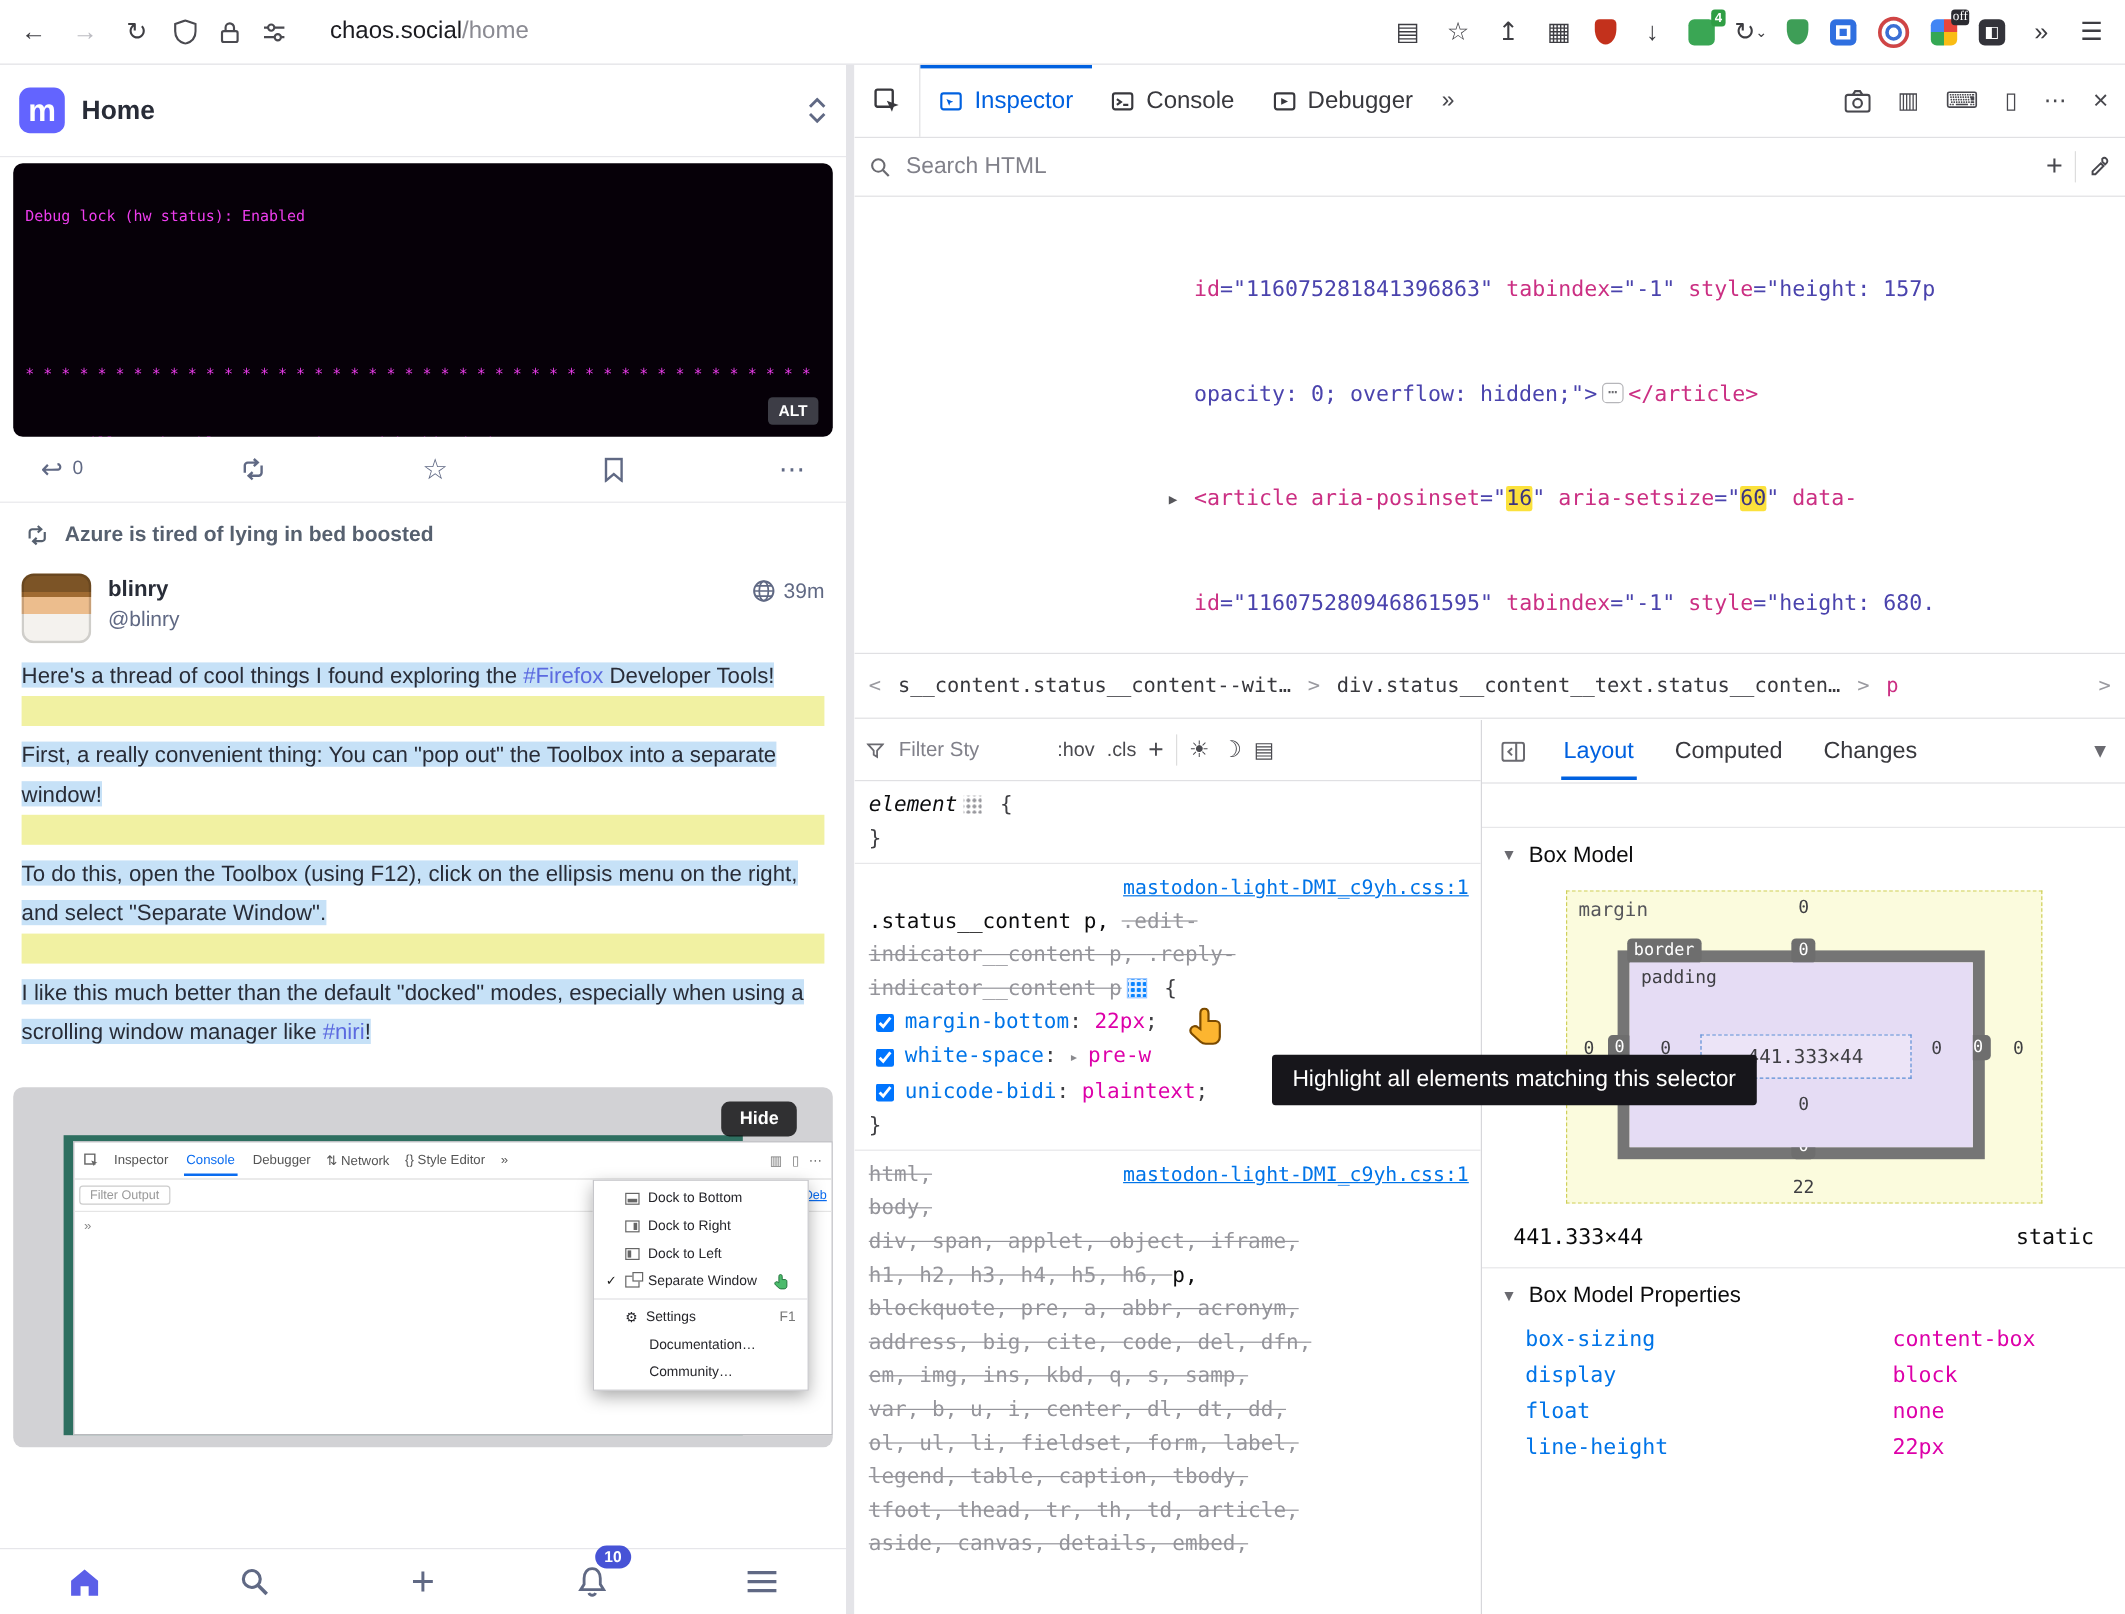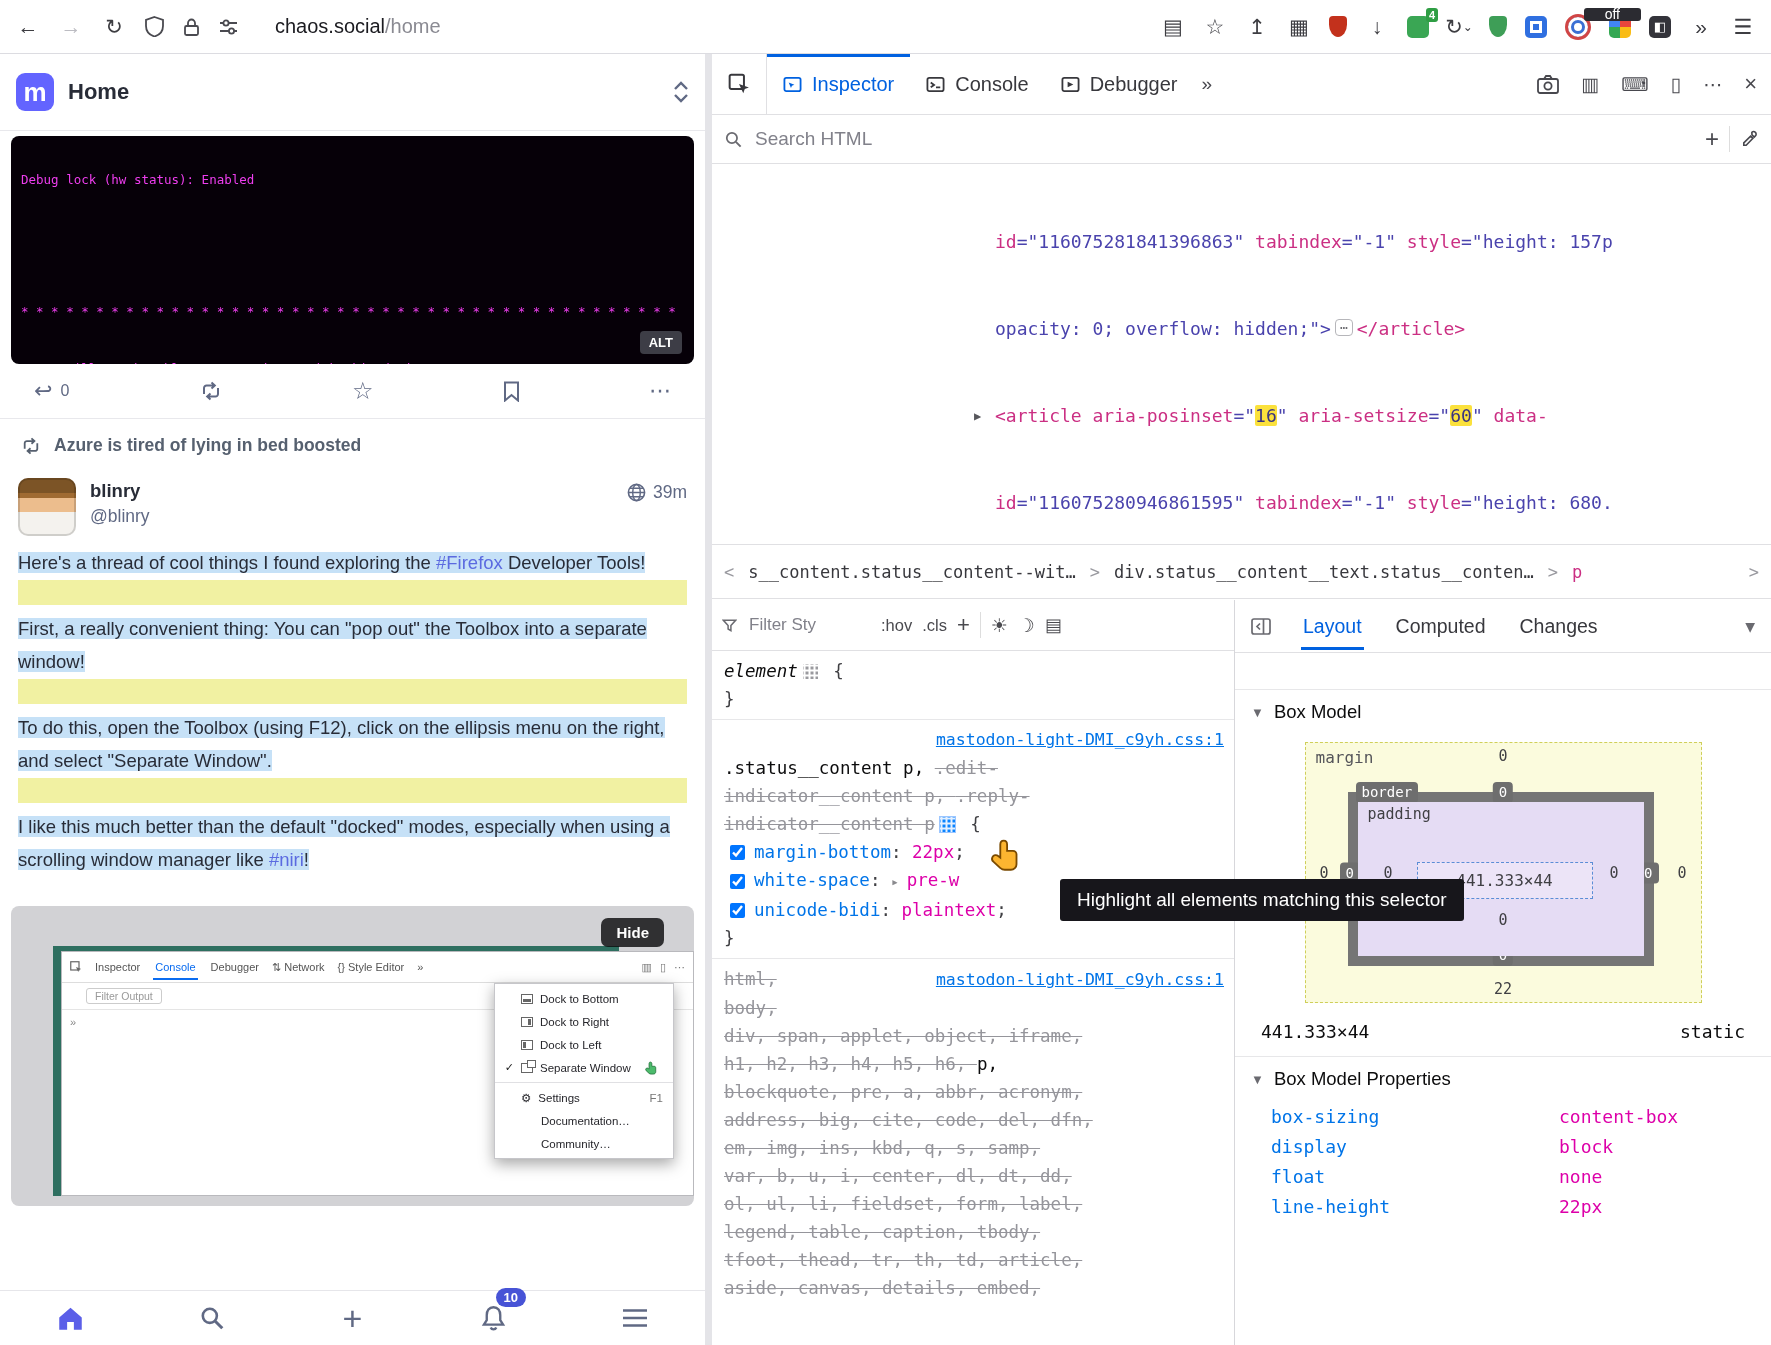--- a/index.html
+++ b/index.html
@@ -11,22 +11,22 @@
     border-bottom:1px solid #dcdce1;display:flex;align-items:center;padding:0 16px;box-sizing:border-box;gap:19px;}
   .bico{font-size:21px;color:#3d3d42;display:inline-flex;align-items:center;justify-content:center;width:24px;}
   .bico.dis{color:#bcbcc2;}
   .urltext{font-size:20px;margin-left:18px;}
   .urltext .host{color:#1b1b20;}
   .urltext .path{color:#8a8a92;}
   .bright{margin-left:auto;display:flex;align-items:center;gap:18px;}
   .xsq{width:22px;height:22px;border-radius:5px;display:inline-block;position:relative;}
   .xbadge{position:absolute;top:-8px;right:-9px;background:#2f9e44;color:#fff;font-size:11px;font-weight:bold;
     border-radius:3px;padding:0 3px;line-height:14px;}
-  .offbadge{position:absolute;top:-8px;right:-10px;background:#2b2b31;color:#fff;font-size:14px;
-    border-radius:3px;padding:0 21px;line-height:13px;}
+  .offbadge{position:absolute;top:-8px;right:-10px;background:#2b2b31;color:#fff;font-size:11px;
+    border-radius:3px;padding:0 1px;line-height:13px;font-family:Liberation Serif, serif;}
   .shield{width:18px;height:21px;background:#c3311c;border-radius:4px 4px 50% 50%/4px 4px 60% 60%;}
   .shield.green{background:#3e9e57;}
   .rings{width:20px;height:20px;border-radius:50%;border:3px solid #d04545;box-shadow:inset 0 0 0 3px #fff,inset 0 0 0 6px #3b6fd4;}
   .ggrid{background:conic-gradient(#e8453c 0 25%,#f9bc15 0 50%,#34a853 0 75%,#4285f4 0);}
 
   
   .page{position:absolute;left:0;top:54px;width:705px;height:1291px;background:#fff;
     border-right:7px solid #e4e4e8;box-sizing:content-box;overflow:hidden;}
   .mhead{height:76px;border-bottom:1px solid #e8e8ec;display:flex;align-items:center;padding:0 16px;gap:14px;}
   .mlogo{width:38px;height:38px;border-radius:9px;background:#6364ff;color:#fff;font-weight:bold;font-size:26px;
@@ -54,21 +54,21 @@
   .para{margin:0 18px;font-size:18.5px;line-height:33px;color:#282c37;}
   .para .hl{background:rgba(104,175,233,0.38);-webkit-box-decoration-break:clone;box-decoration-break:clone;}
   .plink{color:#5b6ae0;text-decoration:none;}
   .mhl{height:25px;margin:1px 18px 7px;background:rgba(230,230,85,0.55);}
   .media{position:relative;margin:30px 11px 0;height:300px;background:#d2d2d5;border-radius:8px;overflow:hidden;}
   .teal{position:absolute;left:42px;top:40px;width:566px;height:250px;background:#2e6f60;}
   .mwin{position:absolute;left:50px;top:45px;right:0;bottom:10px;background:#fff;border:1px solid #b9b9bd;overflow:hidden;}
   .mwt{height:30px;border-bottom:1px solid #ddd;display:flex;align-items:center;gap:13px;padding:0 8px;
     font-size:11px;color:#555;white-space:nowrap;}
   .mwt .on{color:#0a6cf0;box-shadow:inset 0 -2px 0 #0a6cf0;padding:7px 2px;}
-  .mwf{height:26px;border-bottom:1px solid #e5e5e5;display:flex;align-items:center;padding:0 24px;font-size:10.5px;color:#777;gap:10px;}
+  .mwf{height:26px;border-bottom:1px solid #e5e5e5;display:flex;align-items:center;padding:0 4px;font-size:10.5px;color:#777;gap:10px;}
   .mwf .lv{color:#0a6cf0;text-decoration:underline;}
   .fbox{border:1px solid #ccc;border-radius:3px;padding:1px 8px;color:#999;}
   .menu{position:absolute;left:432px;top:31px;width:178px;background:#fff;border:1px solid #c6c6ca;
     box-shadow:0 5px 14px rgba(0,0,0,0.35);padding:3px 0;z-index:5;}
   .mm{display:flex;align-items:center;gap:7px;height:23px;padding:0 10px 0 8px;font-size:11.5px;color:#26262b;text-align:right;}
   .mm .ck{width:11px;color:#222;font-size:11px;}
   .mm .f1{margin-left:auto;color:#777;}
   .mm.ind{padding-left:46px;}
   .msep{height:1px;background:#e0e0e3;margin:3px 0;}
   .dk{width:12px;height:10px;border:1px solid #666;position:relative;box-sizing:border-box;flex:none;}
@@ -151,21 +151,21 @@
   .bmp{position:absolute;left:52px;top:59px;width:286px;height:154px;background:#e5dcf4;}
   .bmc{position:absolute;left:111px;top:119px;width:176px;height:37px;background:#ece4f7;border:1px dashed #5b8dd6;
     display:flex;align-items:center;justify-content:center;box-sizing:border-box;}
   .bmlab{position:absolute;left:10px;top:5px;color:#55555a;}
   .bchip{position:absolute;background:#6e6e6e;color:#fff;border-radius:4px;padding:0 6px;font-size:14px;line-height:21px;}
   .bnum{position:absolute;font-size:15px;color:#3f3f43;}
   .bmdims{display:flex;justify-content:space-between;padding:18px 26px 14px;font-family:"DejaVu Sans Mono",monospace;
     font-size:18px;color:#0c0c0d;}
   .bmprow{display:flex;padding:4.5px 0 4.5px 36px;font-family:"DejaVu Sans Mono",monospace;font-size:18px;}
   .bmpn{width:288px;color:#0074e8;}
-  .bmpv{color:#dd00a9;}
+  .bmpv{color:#dd00a9;margin-left:18px;}
   .dtip{position:absolute;left:1020px;top:879px;background:#17161b;color:#fff;font-size:19px;
     padding:10px 17px;border-radius:3px;z-index:50;white-space:nowrap;margin-left:40px;}
   .hand{position:absolute;left:988px;top:838px;z-index:51;}
   .ghand{margin-left:6px;}
   svg{display:block;}
 </style>
 </head>
 <body>
 
 <div class="screen">

